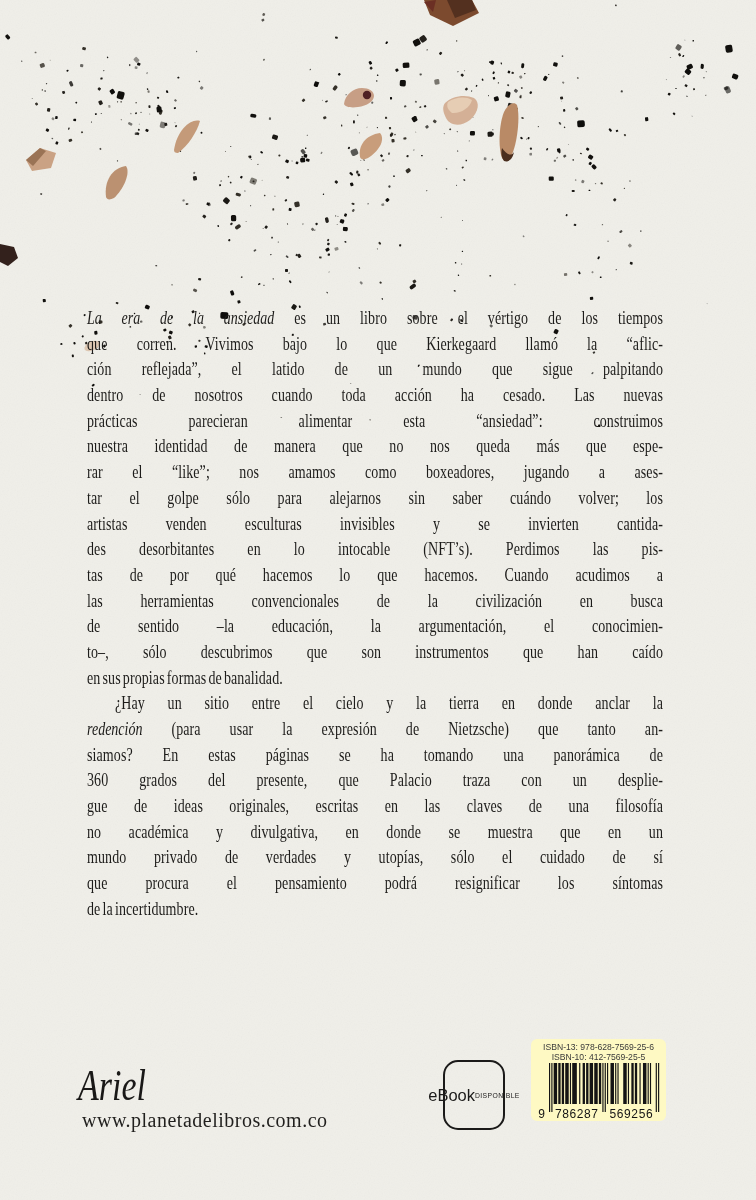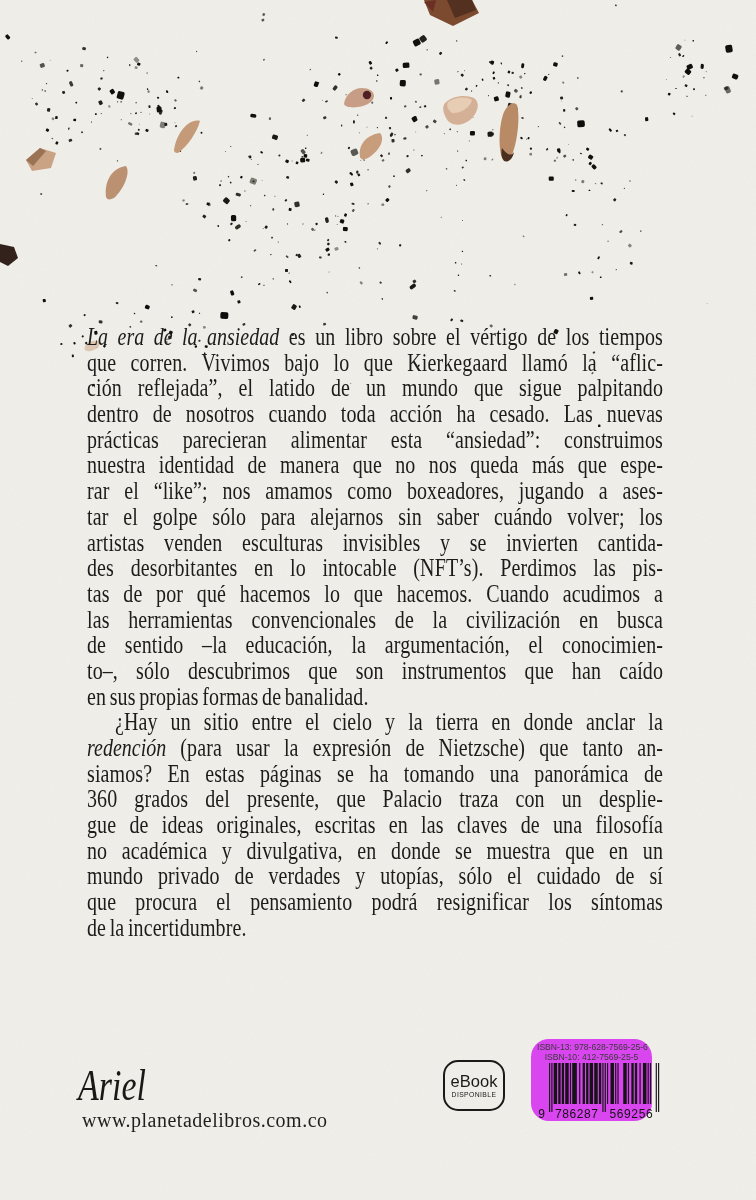--- a/index.html
+++ b/index.html
@@ -7,22 +7,22 @@
     width:756px;height:1200px;position:relative;overflow:hidden;
     background:#f0efe9;
     font-family:"Liberation Serif","DejaVu Serif",serif;
     color:#1d1c1a;
   }
   #paper-noise{position:absolute;inset:0;z-index:0;pointer-events:none;}
   #crumbs{position:absolute;left:0;top:0;z-index:1;pointer-events:none;}
 
   
   #synopsis{
-    position:absolute;left:87px;top:326px;width:576px;z-index:2;
-    font-size:20px;word-spacing:-1.5px;letter-spacing:0.1px;
+    position:absolute;left:87px;top:308px;width:576px;z-index:2;
+    font-size:14px;word-spacing:-1.5px;letter-spacing:0.1px;
   }
   .pline{
     height:25.7px;line-height:25.7px;white-space:nowrap;
     text-align:justify;text-align-last:justify;
     transform:scaleY(1.28);transform-origin:0 19.4px;
   }
   .pline.last{text-align-last:left;}
   .pline.indent{text-indent:28px;}
   .pline em{font-style:italic;letter-spacing:0;}
 
@@ -32,32 +32,32 @@
     font-style:italic;font-size:34px;line-height:40px;color:#191817;
     transform:scaleY(1.33);transform-origin:0 31px;letter-spacing:0;
   }
   #brand-site{
     position:absolute;left:82px;top:1109px;z-index:2;
     font-size:20px;line-height:23px;letter-spacing:0.5px;color:#201f1d;
   }
 
   
   #ebook-badge{
-    position:absolute;left:443px;top:1060px;width:62px;height:51px;z-index:2;
+    position:absolute;left:443px;top:1060px;width:62px;height:70px;z-index:2;
     border:2.5px solid #1b1a19;border-radius:15px;box-sizing:border-box;
-    display:flex;flex-direction:column;align-items:center;justify-content:center;
+    display:flex;flex-direction:row;align-items:center;justify-content:center;
     font-family:"Liberation Sans","DejaVu Sans",sans-serif;color:#1b1a19;
   }
   #ebook-badge .t{font-size:16.5px;line-height:17px;font-weight:500;}
   #ebook-badge .s{font-size:6.8px;line-height:9px;letter-spacing:0.4px;}
 
   
   #barcode-box{
-    position:absolute;left:531px;top:1039px;width:121px;height:82px;z-index:2;
-    background:#d946ef;border-radius:18px;box-sizing:border-box;
+    position:absolute;left:531px;top:1039px;width:135px;height:82px;z-index:2;
+    background:#fef9c3;border-radius:6px;box-sizing:border-box;
     padding:4px 6px 0 6px;
   }
   #isbn-lines{
     font-family:"Liberation Sans","DejaVu Sans",sans-serif;
     font-size:8.6px;line-height:9.6px;color:#3a3a3a;letter-spacing:0;
     white-space:nowrap;text-align:center;
   }
   #bars-svg{display:block;margin-top:1px;}
 </style>
 </head>

